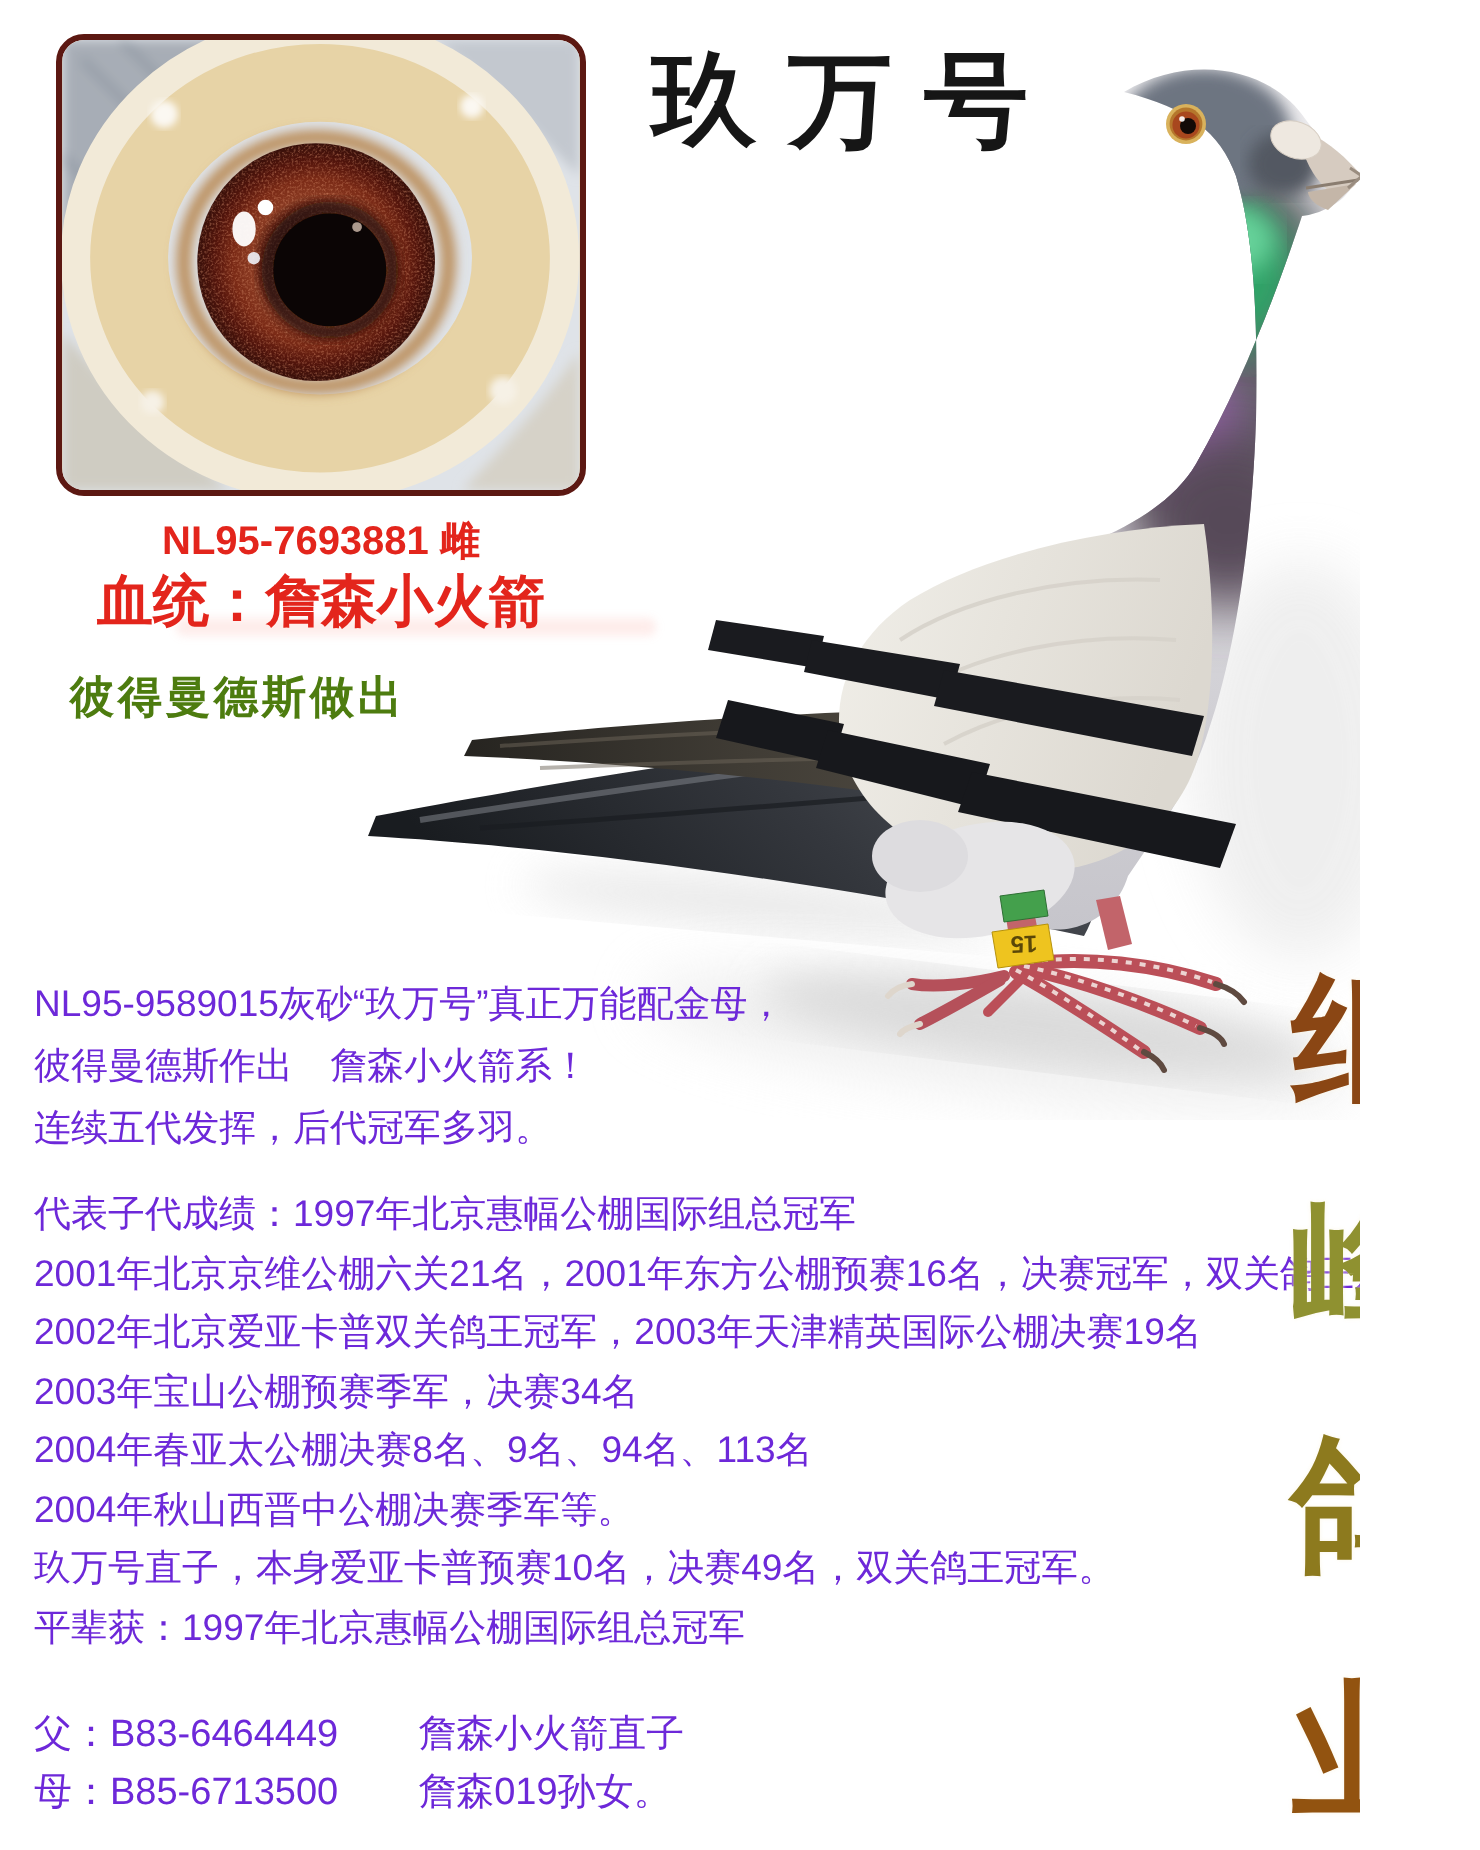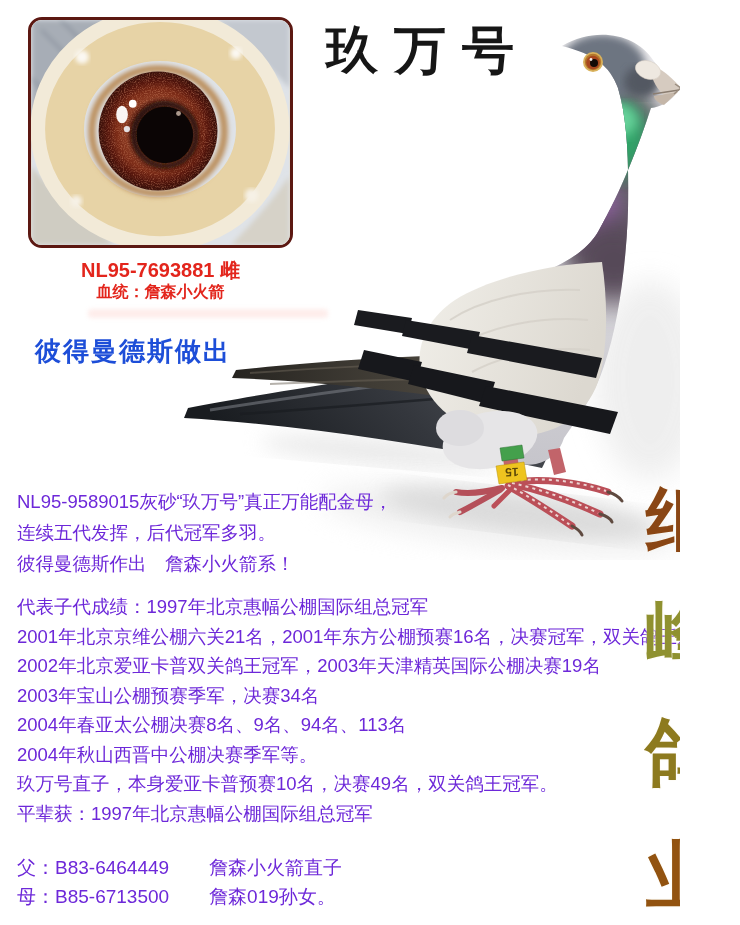--- a/index.html
+++ b/index.html
@@ -18,24 +18,24 @@
   .title {
     position:absolute; left:326px; top:16px; font-size:52px; font-weight:900;
     letter-spacing:16px; color:#161616; white-space:nowrap; z-index:3;
   }
   
   .cap {
     position:absolute; left:28px; width:265px; text-align:center;
     font-weight:bold; color:#e3251c; white-space:nowrap; z-index:2;
   }
   .cap1 { top:257px; font-size:20px; }
-  .cap2 { top:282px; font-size:16px; }
+  .cap2 { top:282px; font-size:28px; }
   .breeder {
-    position:absolute; left:35px; top:334px; font-size:26px; font-weight:bold;
-    color:#1d4ed8; letter-spacing:2px; z-index:2; white-space:nowrap;
+    position:absolute; left:35px; top:334px; font-size:22px; font-weight:bold;
+    color:#4d7c0f; letter-spacing:2px; z-index:2; white-space:nowrap;
   }
   .ghost {
     position:absolute; left:88px; top:309px; width:240px; height:9px;
     background:rgba(250,140,130,.16); filter:blur(2px); border-radius:4px; z-index:1;
   }
   
   .pigeon { position:absolute; left:150px; top:20px; width:580px; height:540px; z-index:1; }
   
   .block { position:absolute; left:17px; color:#6d28d9; z-index:2; }
   .block .line { white-space:nowrap; }
@@ -253,22 +253,22 @@
   </svg>
 
   <div class="cap cap1">NL95-7693881 雌</div>
   <div class="cap cap2">血统：詹森小火箭</div>
 
   <div class="breeder">彼得曼德斯做出</div>
   <div class="ghost"></div>
 
   <div class="block block-a">
     <div class="line">NL95-9589015灰砂“玖万号”真正万能配金母，</div>
+    <div class="line">彼得曼德斯作出　詹森小火箭系！</div>
     <div class="line">连续五代发挥，后代冠军多羽。</div>
-    <div class="line">彼得曼德斯作出　詹森小火箭系！</div>
   </div>
 
   <div class="block block-b">
     <div class="line">代表子代成绩：1997年北京惠幅公棚国际组总冠军</div>
     <div class="line">2001年北京京维公棚六关21名，2001年东方公棚预赛16名，决赛冠军，双关鸽王冠军.</div>
     <div class="line">2002年北京爱亚卡普双关鸽王冠军，2003年天津精英国际公棚决赛19名</div>
     <div class="line">2003年宝山公棚预赛季军，决赛34名</div>
     <div class="line">2004年春亚太公棚决赛8名、9名、94名、113名</div>
     <div class="line">2004年秋山西晋中公棚决赛季军等。</div>
     <div class="line">玖万号直子，本身爱亚卡普预赛10名，决赛49名，双关鸽王冠军。</div>

